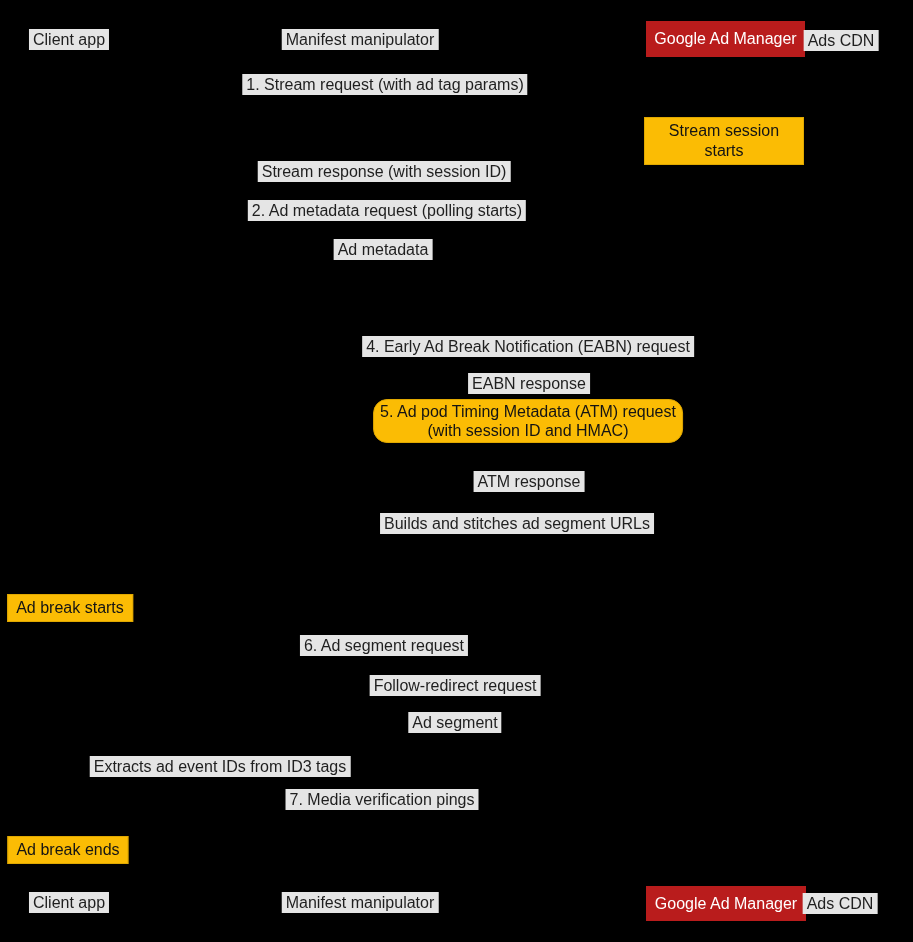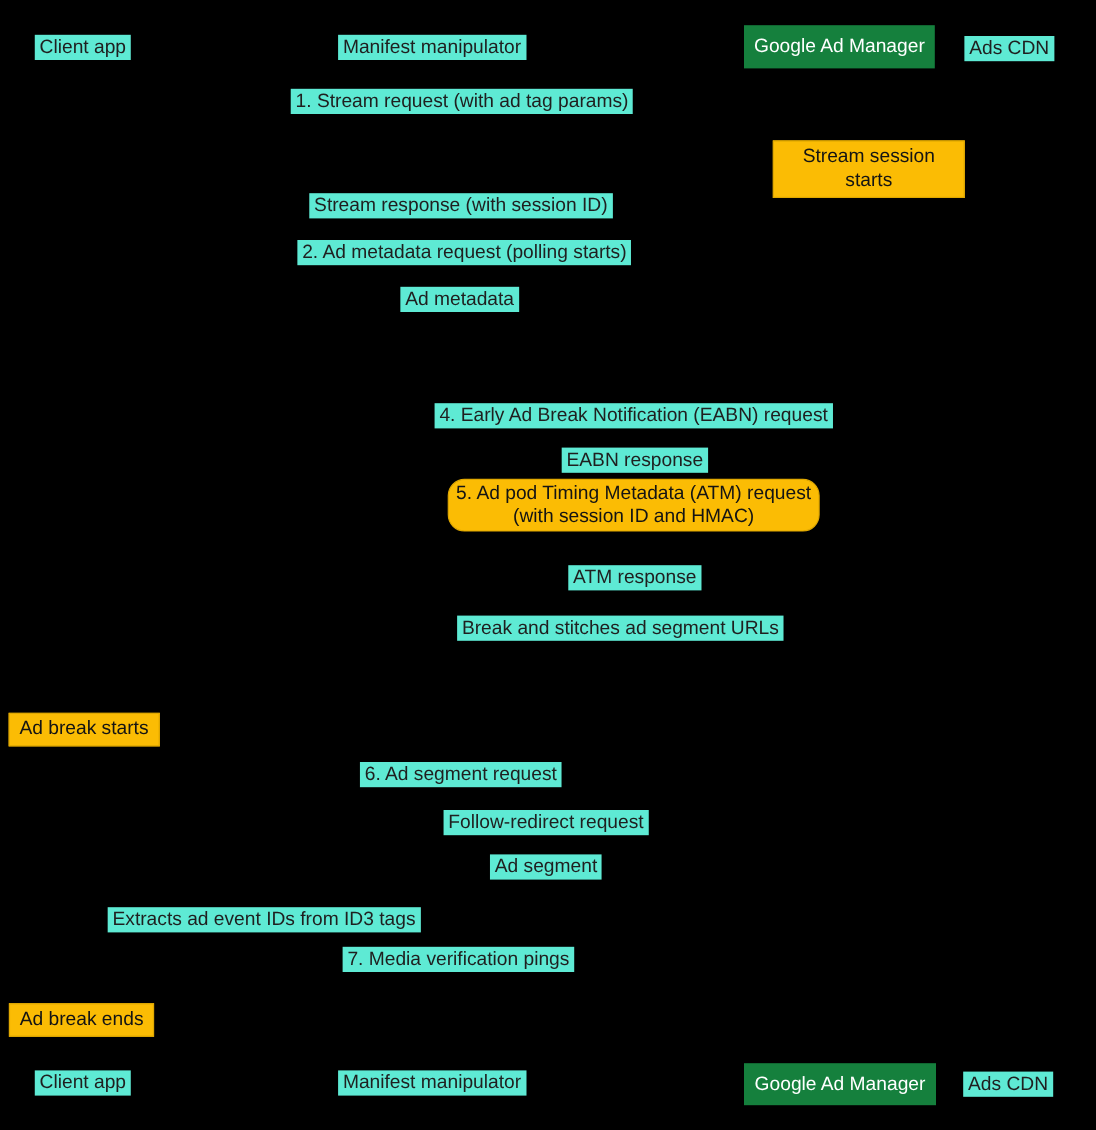--- a/index.html
+++ b/index.html
@@ -14,21 +14,21 @@
     background: #000000;
     overflow: hidden;
     font-family: "Liberation Sans", sans-serif;
   }
   
   .lbl {
     position: absolute;
     transform: translateX(-50%);
     width: max-content;
     max-width: 560px;
-    background: #5eead4;
+    background: #e5e5e5;
     color: #1f1f1f;
     font-size: 16px;
     line-height: 21px;
     padding: 0 4px;
     white-space: pre-line;
   }
   
   .note {
     position: absolute;
     transform: translateX(-50%);
@@ -39,27 +39,28 @@
     color: #141414;
     font-size: 16px;
     line-height: 20px;
     padding: 3px 8px;
     text-align: center;
     white-space: pre-line;
   }
   
   .gam {
     position: absolute;
-    background: #15803d;
+    background: #b91c1c;
     color: #ffffff;
     font-size: 16px;
     display: flex;
     align-items: center;
     justify-content: center;
     text-align: center;
+    margin-left: 26px;
   }
 </style>
 </head>
 <body>
 
 <div class="stage">
 
   <div class="lbl" style="left:69px; top:29px;">Client app</div>
   <div class="lbl" style="left:360px; top:29px;">Manifest manipulator</div>
   <div class="gam" style="left:620px; top:21px; width:159px; height:36px;">Google Ad Manager</div>
@@ -78,21 +79,21 @@
 
   <div class="lbl" style="left:528px; top:336px;">4. Early Ad Break Notification (EABN) request</div>
 
   <div class="lbl" style="left:529px; top:373px;">EABN response</div>
 
   <div class="note" style="left:528px; top:399px; line-height:19px; padding:2px 6px;border-radius:14px;">5. Ad pod Timing Metadata (ATM) request
 (with session ID and HMAC)</div>
 
   <div class="lbl" style="left:529px; top:471px;">ATM response</div>
 
-  <div class="lbl" style="left:517px; top:513px;">Break and stitches ad segment URLs</div>
+  <div class="lbl" style="left:517px; top:513px;">Builds and stitches ad segment URLs</div>
 
 
   <div class="note" style="left:70px; top:594px;">Ad break starts</div>
 
   <div class="lbl" style="left:384px; top:635px;">6. Ad segment request</div>
 
   <div class="lbl" style="left:455px; top:675px;">Follow-redirect request</div>
 
   <div class="lbl" style="left:455px; top:712px;">Ad segment</div>
 

